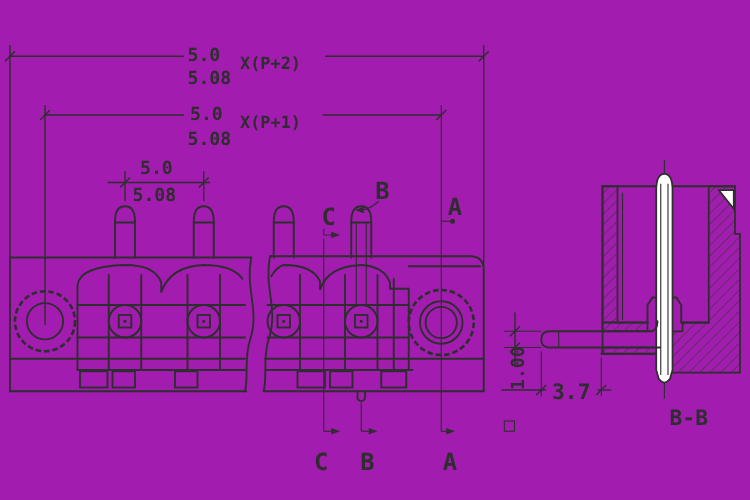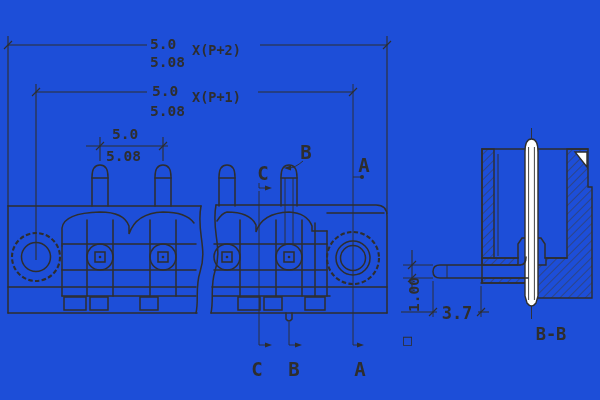--- a/index.html
+++ b/index.html
@@ -1,16 +1,16 @@
 <!DOCTYPE html>
 <html><head>
 <meta charset="utf-8">
 <style>
   html,body{margin:0;padding:0;background:#fff;}
-  #stage{position:relative;width:600px;height:400px;background:#1d4ed8;overflow:hidden;
+  #stage{position:relative;width:600px;height:400px;background:#a21caf;overflow:hidden;
          font-family:"DejaVu Sans Mono", monospace;}
   svg{display:block}
   .ln{stroke:#2e2e2e;stroke-width:1.5;fill:none;stroke-linecap:round;}
   .thin{stroke:#2e2e2e;stroke-width:0.9;fill:none;}
   .dim{stroke:#2e2e2e;stroke-width:1.1;fill:none;}
   .knurl{stroke:#2e2e2e;stroke-width:2.1;fill:none;stroke-dasharray:4.5 2.3;}
   .hatched{fill:url(#hatch);stroke:#2e2e2e;stroke-width:1.4;}
   .whitefill{fill:#ffffff;stroke:#2e2e2e;stroke-width:1.4;}
   .arr{fill:#2e2e2e;stroke:none;}
   text{fill:#2e2e2e;stroke:none;font-family:"DejaVu Sans Mono",monospace;font-weight:700;}

